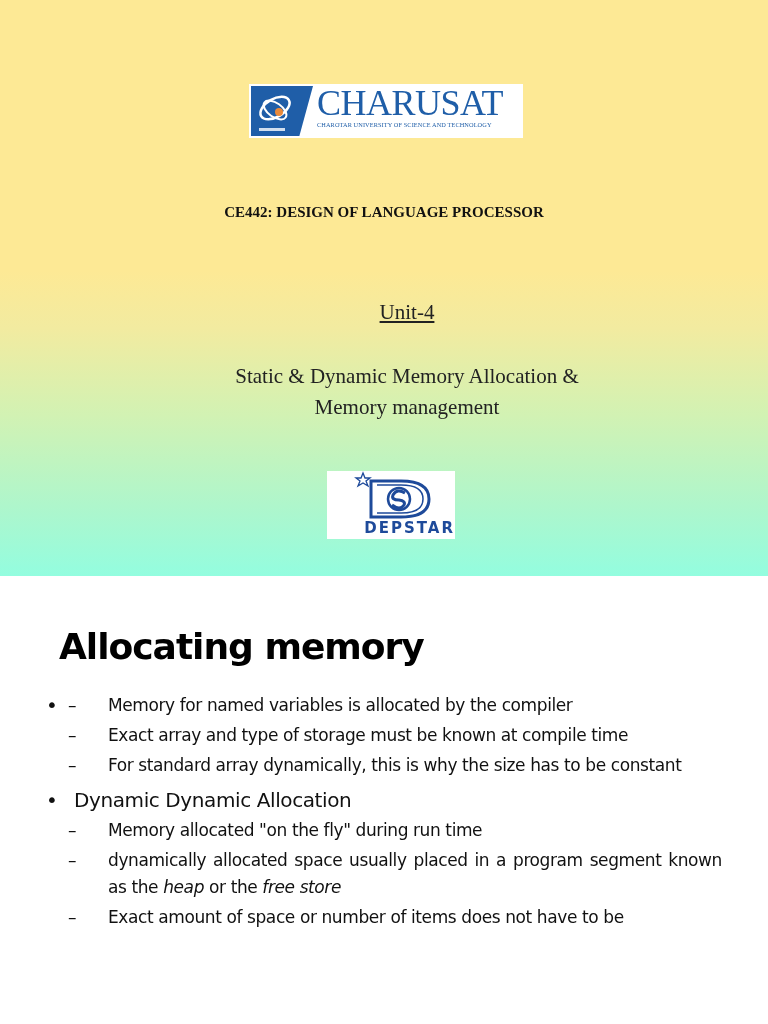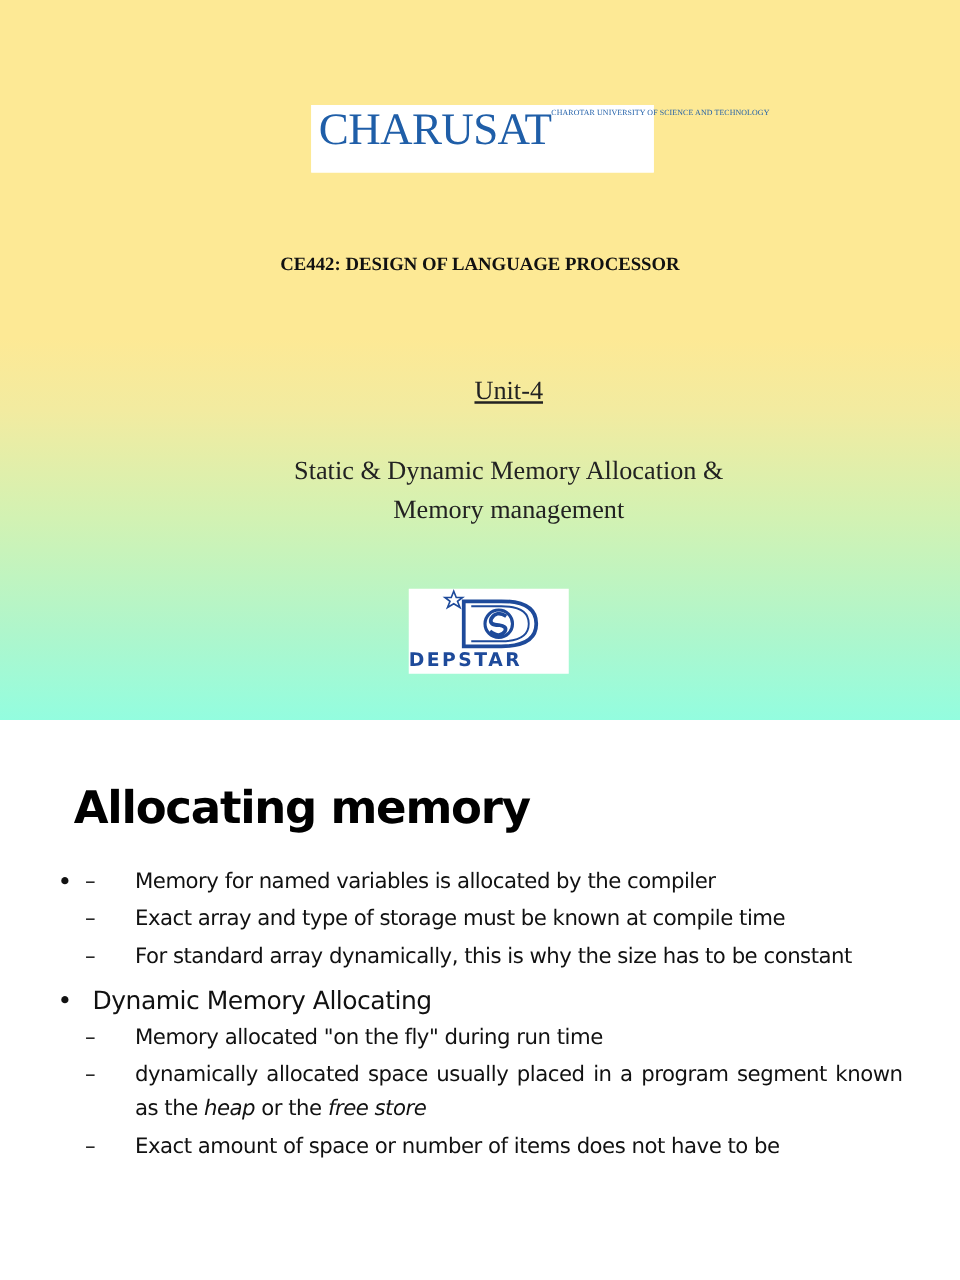--- a/index.html
+++ b/index.html
@@ -7,29 +7,29 @@
   .slide1 {
     position:absolute; left:0; top:0; width:768px; height:576px;
     background: linear-gradient(to bottom, #fde995 0%, #fde995 47%, #f2eba0 57%, #d2f2b3 72%, #aef6cc 88%, #93fddf 100%);
   }
   .charusat-logo {
     position:absolute; left:249px; top:84px; width:274px; height:54px;
     background:#ffffff; display:flex; align-items:stretch; box-sizing:border-box; border:2px solid #ffffff;
   }
   .charusat-emblem { width:62px; background:#1f5ea8; position:relative; clip-path: polygon(0 0, 100% 0, 78% 100%, 0 100%); }
   .charusat-emblem svg { position:absolute; left:4px; top:4px; }
-  .charusat-text { flex:1; display:flex; flex-direction:row; justify-content:flex-start; padding-left:4px; }
+  .charusat-text { flex:1; display:flex; flex-direction:column; justify-content:flex-start; padding-left:4px; }
   .charusat-name { font-family:"Liberation Serif", serif; color:#1f5ea8; font-size:36px; line-height:34px; letter-spacing:-0.5px; }
   .charusat-sub { font-family:"Liberation Serif", serif; color:#1f5ea8; font-size:6.3px; letter-spacing:0.1px; margin-top:1px; white-space:nowrap; }
   .course-title { position:absolute; left:0; width:768px; top:204px; text-align:center; font-family:Liberation Serif, serif; font-weight:bold; font-size:15px; color:#111; }
   .unit { position:absolute; left:0; width:814px; top:300px; text-align:center; font-family:"Liberation Serif", serif; font-size:21px; color:#222; }
   .unit span { text-decoration:underline;text-align:center; }
   .subtitle { position:absolute; left:0; width:814px; top:361px; text-align:center; font-family:"Liberation Serif", serif; font-size:21px; line-height:31px; color:#222; }
   .depstar-logo { position:absolute; left:327px; top:471px; width:128px; height:68px; background:#ffffff; }
-  .depstar-word { position:absolute; left:0; bottom:2px; width:128px; text-align:left; font-family:"DejaVu Sans", sans-serif; font-weight:bold; font-size:15px; letter-spacing:2px; color:#1e4a9a; }
+  .depstar-word { position:absolute; left:0; bottom:2px; width:128px; text-align:right; font-family:"DejaVu Sans", sans-serif; font-weight:bold; font-size:15px; letter-spacing:2px; color:#1e4a9a; }
   .slide2 { position:absolute; left:0; top:576px; width:768px; height:448px; background:#ffffff; }
   .heading { position:absolute; left:59px; top:50px; font-family:"DejaVu Sans", sans-serif; font-weight:bold; font-size:36px; letter-spacing:-1px; color:#000; }
   .content { position:absolute; left:46px; top:114px; width:676px; font-family:"DejaVu Sans", sans-serif; color:#111; }
   .b1 { position:relative; padding-left:28px; font-size:20px; line-height:30px; text-align:justify; letter-spacing:-0.4px; margin-bottom:2px; }
   .b1 .dot { position:absolute; left:0; top:0; }
   .b2 { position:relative; padding-left:62px; font-size:17px; line-height:27px; text-align:justify; letter-spacing:-0.4px; margin:2px 0 3px 0; }
   .b2 .dash { position:absolute; left:22px; top:0; }
   .b1.gap { margin-top:6px; }
   em { font-style:italic; }
 </style>
@@ -84,21 +84,21 @@
     <div class="b2">
       <span class="dash">–</span>
       <span>Exact array and type of storage must be known at compile time</span>
     </div>
     <div class="b2">
       <span class="dash">–</span>
       <span>For standard array dynamically, this is why the size has to be constant</span>
     </div>
     <div class="b1 gap">
       <span class="dot">•</span>
-      <span>Dynamic Memory Allocating</span>
+      <span>Dynamic Dynamic Allocation</span>
     </div>
     <div class="b2">
       <span class="dash">–</span>
       <span>Memory allocated "on the fly" during run time</span>
     </div>
     <div class="b2">
       <span class="dash">–</span>
       <span><span>dynamically allocated space usually placed in a program segment known as the </span><em>heap</em><span> or the </span><em>free store</em></span>
     </div>
     <div class="b2">

